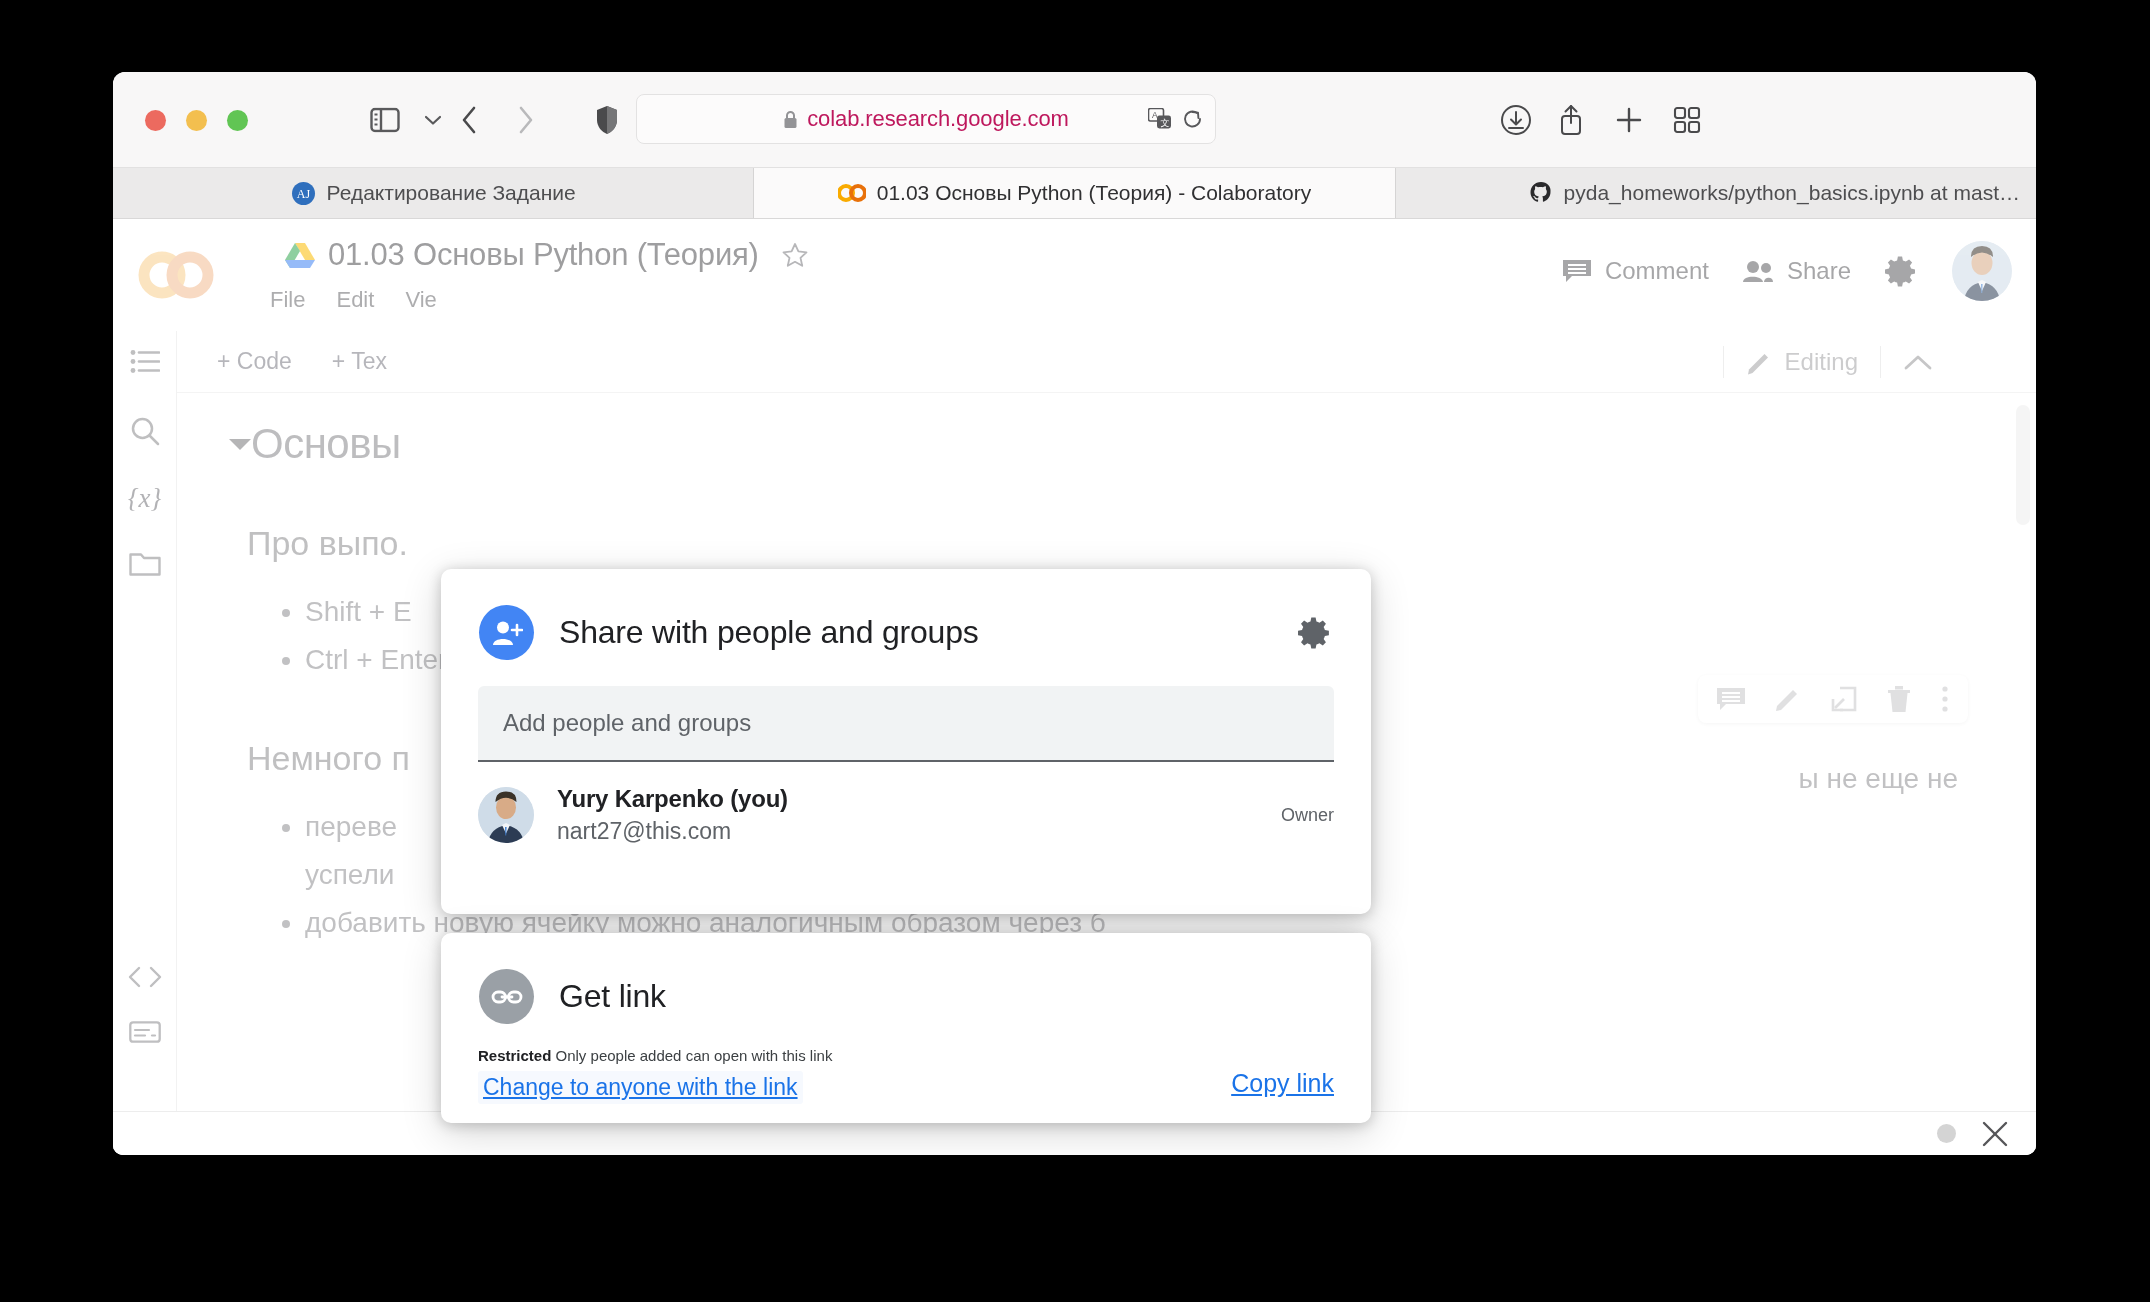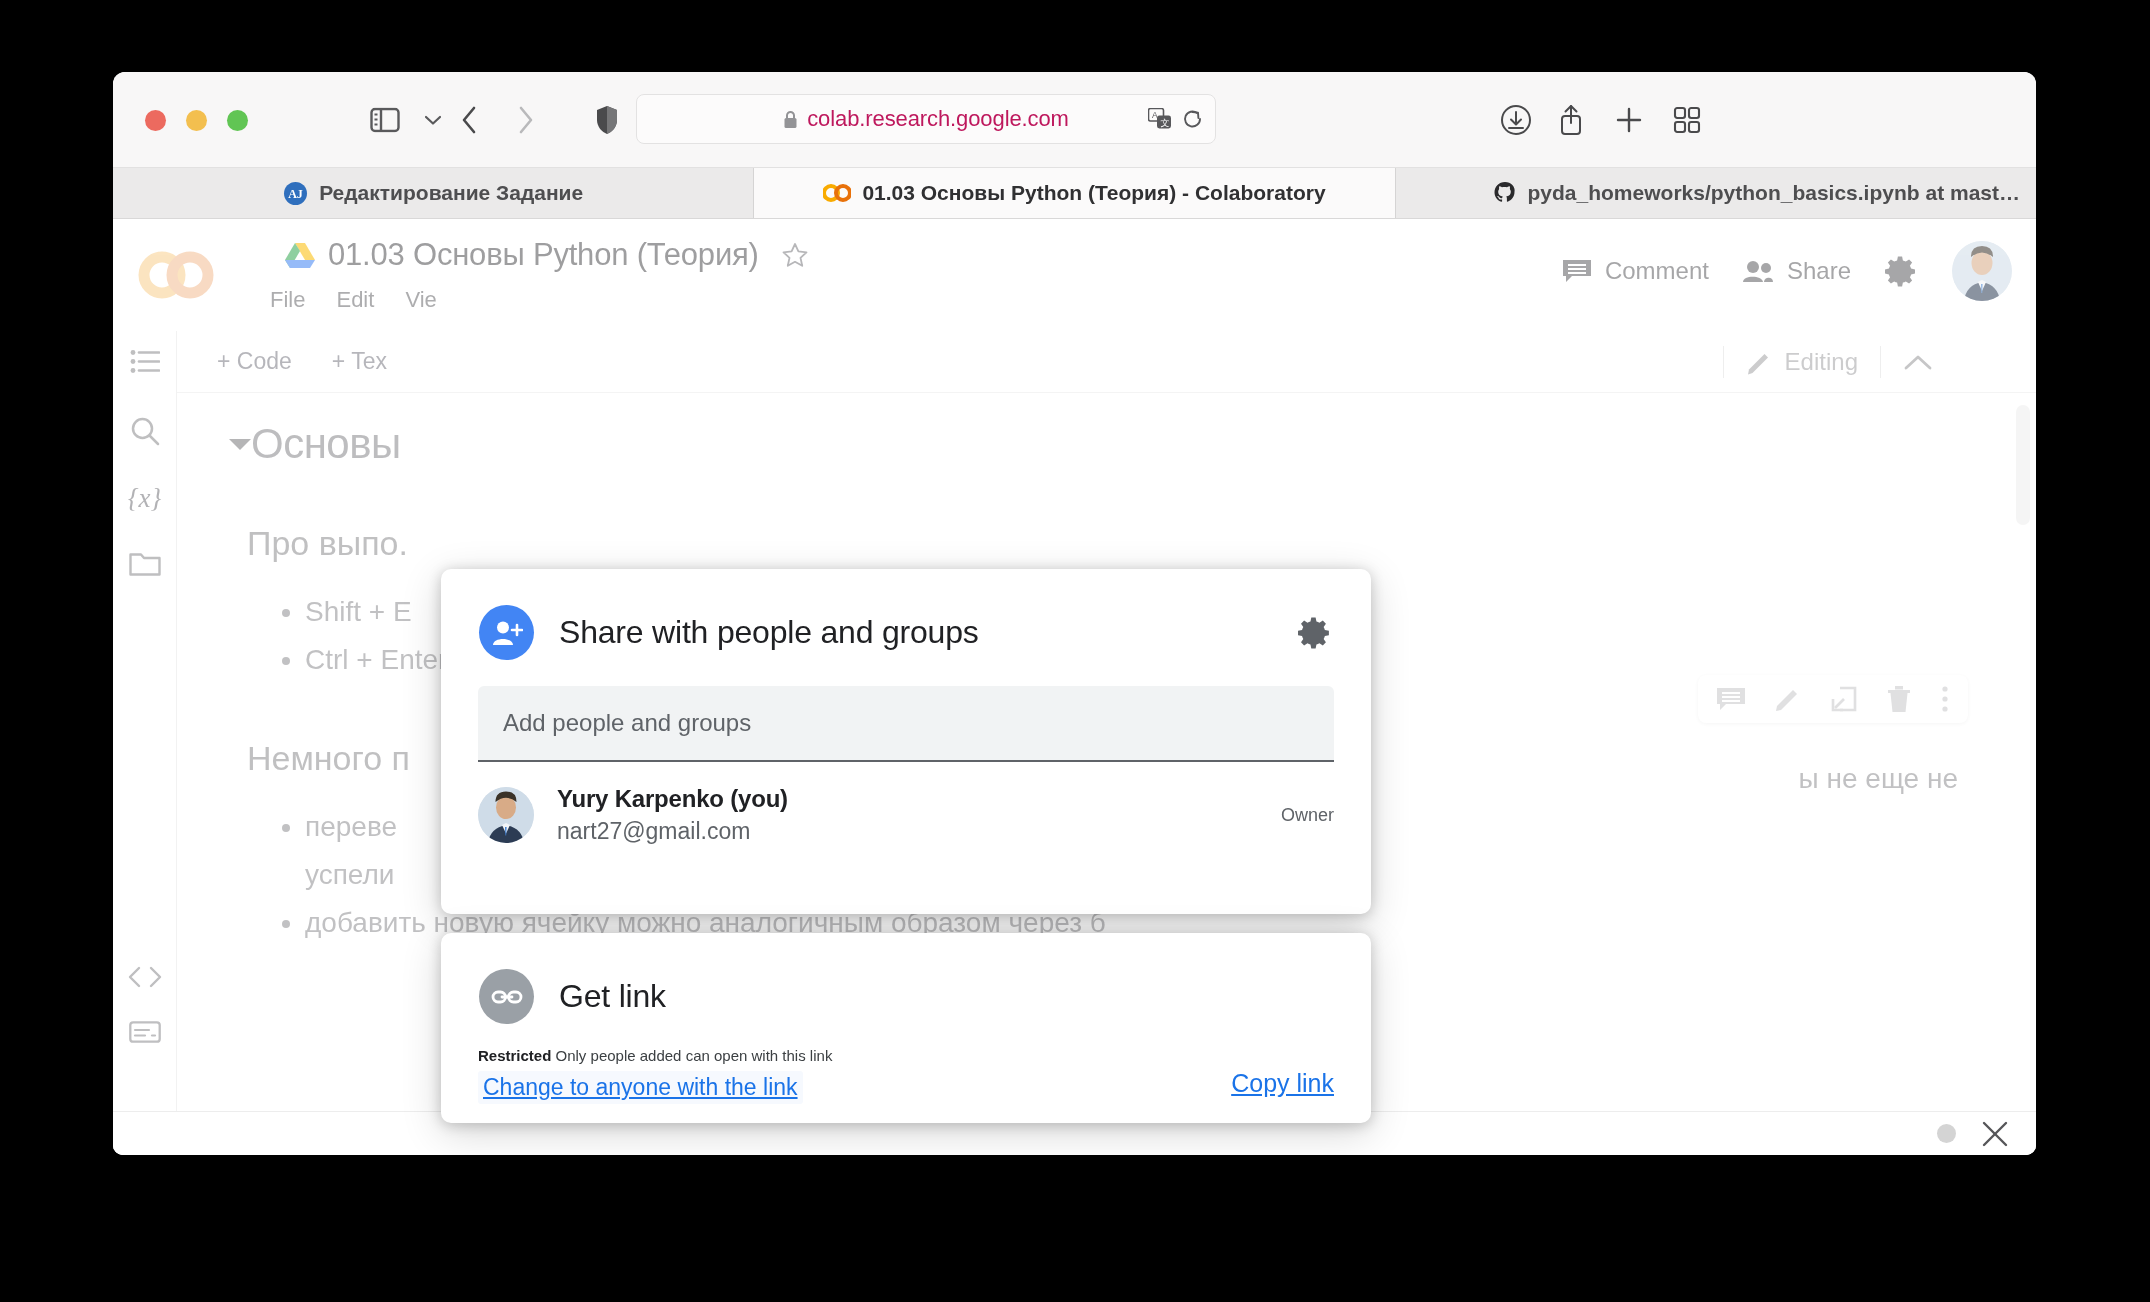--- a/index.html
+++ b/index.html
@@ -79,21 +79,20 @@
   }
   .tab {
     flex: 1 1 0;
     display: flex; align-items: center; justify-content: center;
     gap: 11px;
     font-size: 21px;
     color: #4e4e50;
     border-right: 1px solid #d5d4d4;
     min-width: 0;
     padding: 0 16px;
-    font-weight: bold;
   }
   .tab:last-child { border-right: none; justify-content: flex-end; }
   .tab.active { background: #fbfafa; color: #303032; }
   .tab-label { white-space: nowrap; overflow: hidden; text-overflow: ellipsis; }
   .tab-favicon { flex: 0 0 auto; display: flex; align-items: center; }
 
   
   #colab-page {
     position: relative;
     height: calc(1083px - 96px - 51px);
@@ -689,21 +688,21 @@
               <circle cx="28" cy="28" r="28" fill="#cfdce8"></circle>
               <ellipse cx="28" cy="20.5" rx="10" ry="11.5" fill="#d8ab87"></ellipse>
               <path d="M17.5 15 q10.5 -8.5 21 0 q0 -10.5 -10.5 -10.5 q-10.5 0 -10.5 10.5z" fill="#3a3228"></path>
               <path d="M10 56 q2 -15 18 -18 q16 3 18 18z" fill="#2c3c54"></path>
               <path d="M24 38 l4 8.5 l4 -8.5 l-4 -2z" fill="#f2f4f7"></path>
               <path d="M27 40 l1.6 0 l-0.4 8.5 l-0.8 0z" fill="#3f7fd0"></path>
             </svg>
           </div>
           <div id="owner-info">
             <div id="owner-name">Yury Karpenko (you)</div>
-            <div id="owner-email">nart27@gmail.com</div>
+            <div id="owner-email">nart27@this.com</div>
           </div>
           <div id="owner-role">Owner</div>
         </div>
 
       </div>
 
       <div class="dialog" id="link-dialog">
 
         <div class="dlg-head">
           <div class="circle-icon circle-grey">

